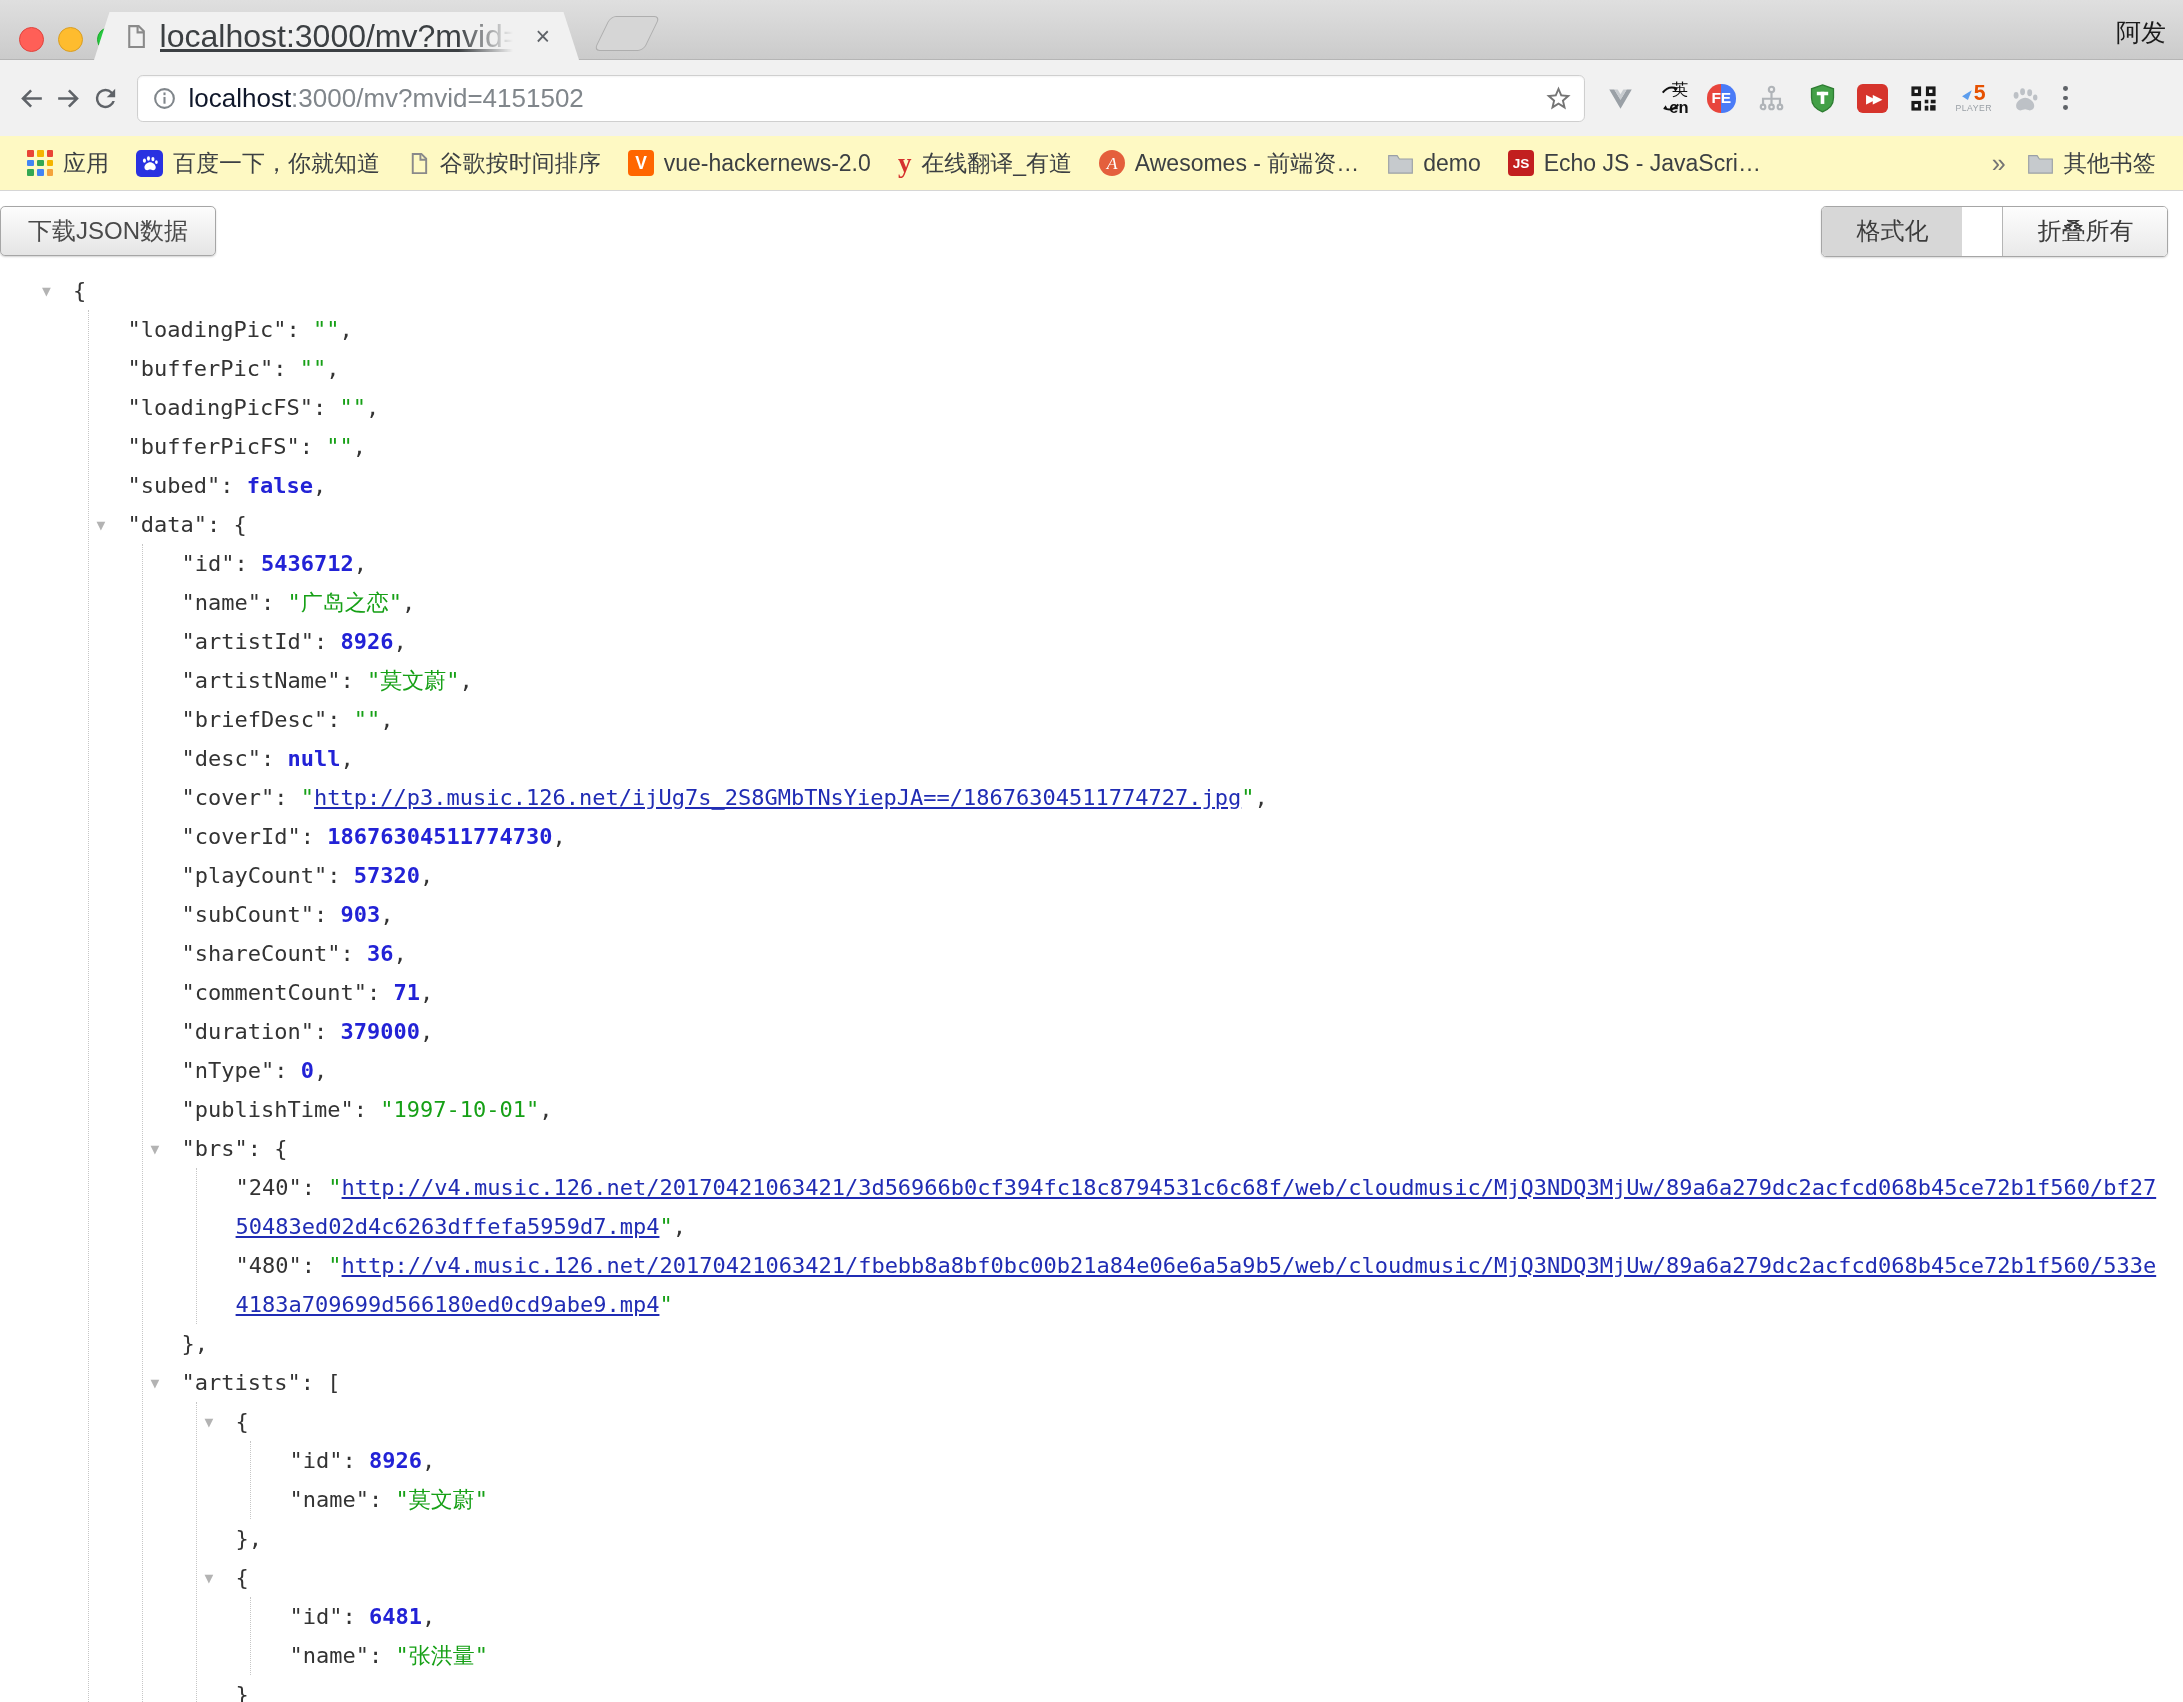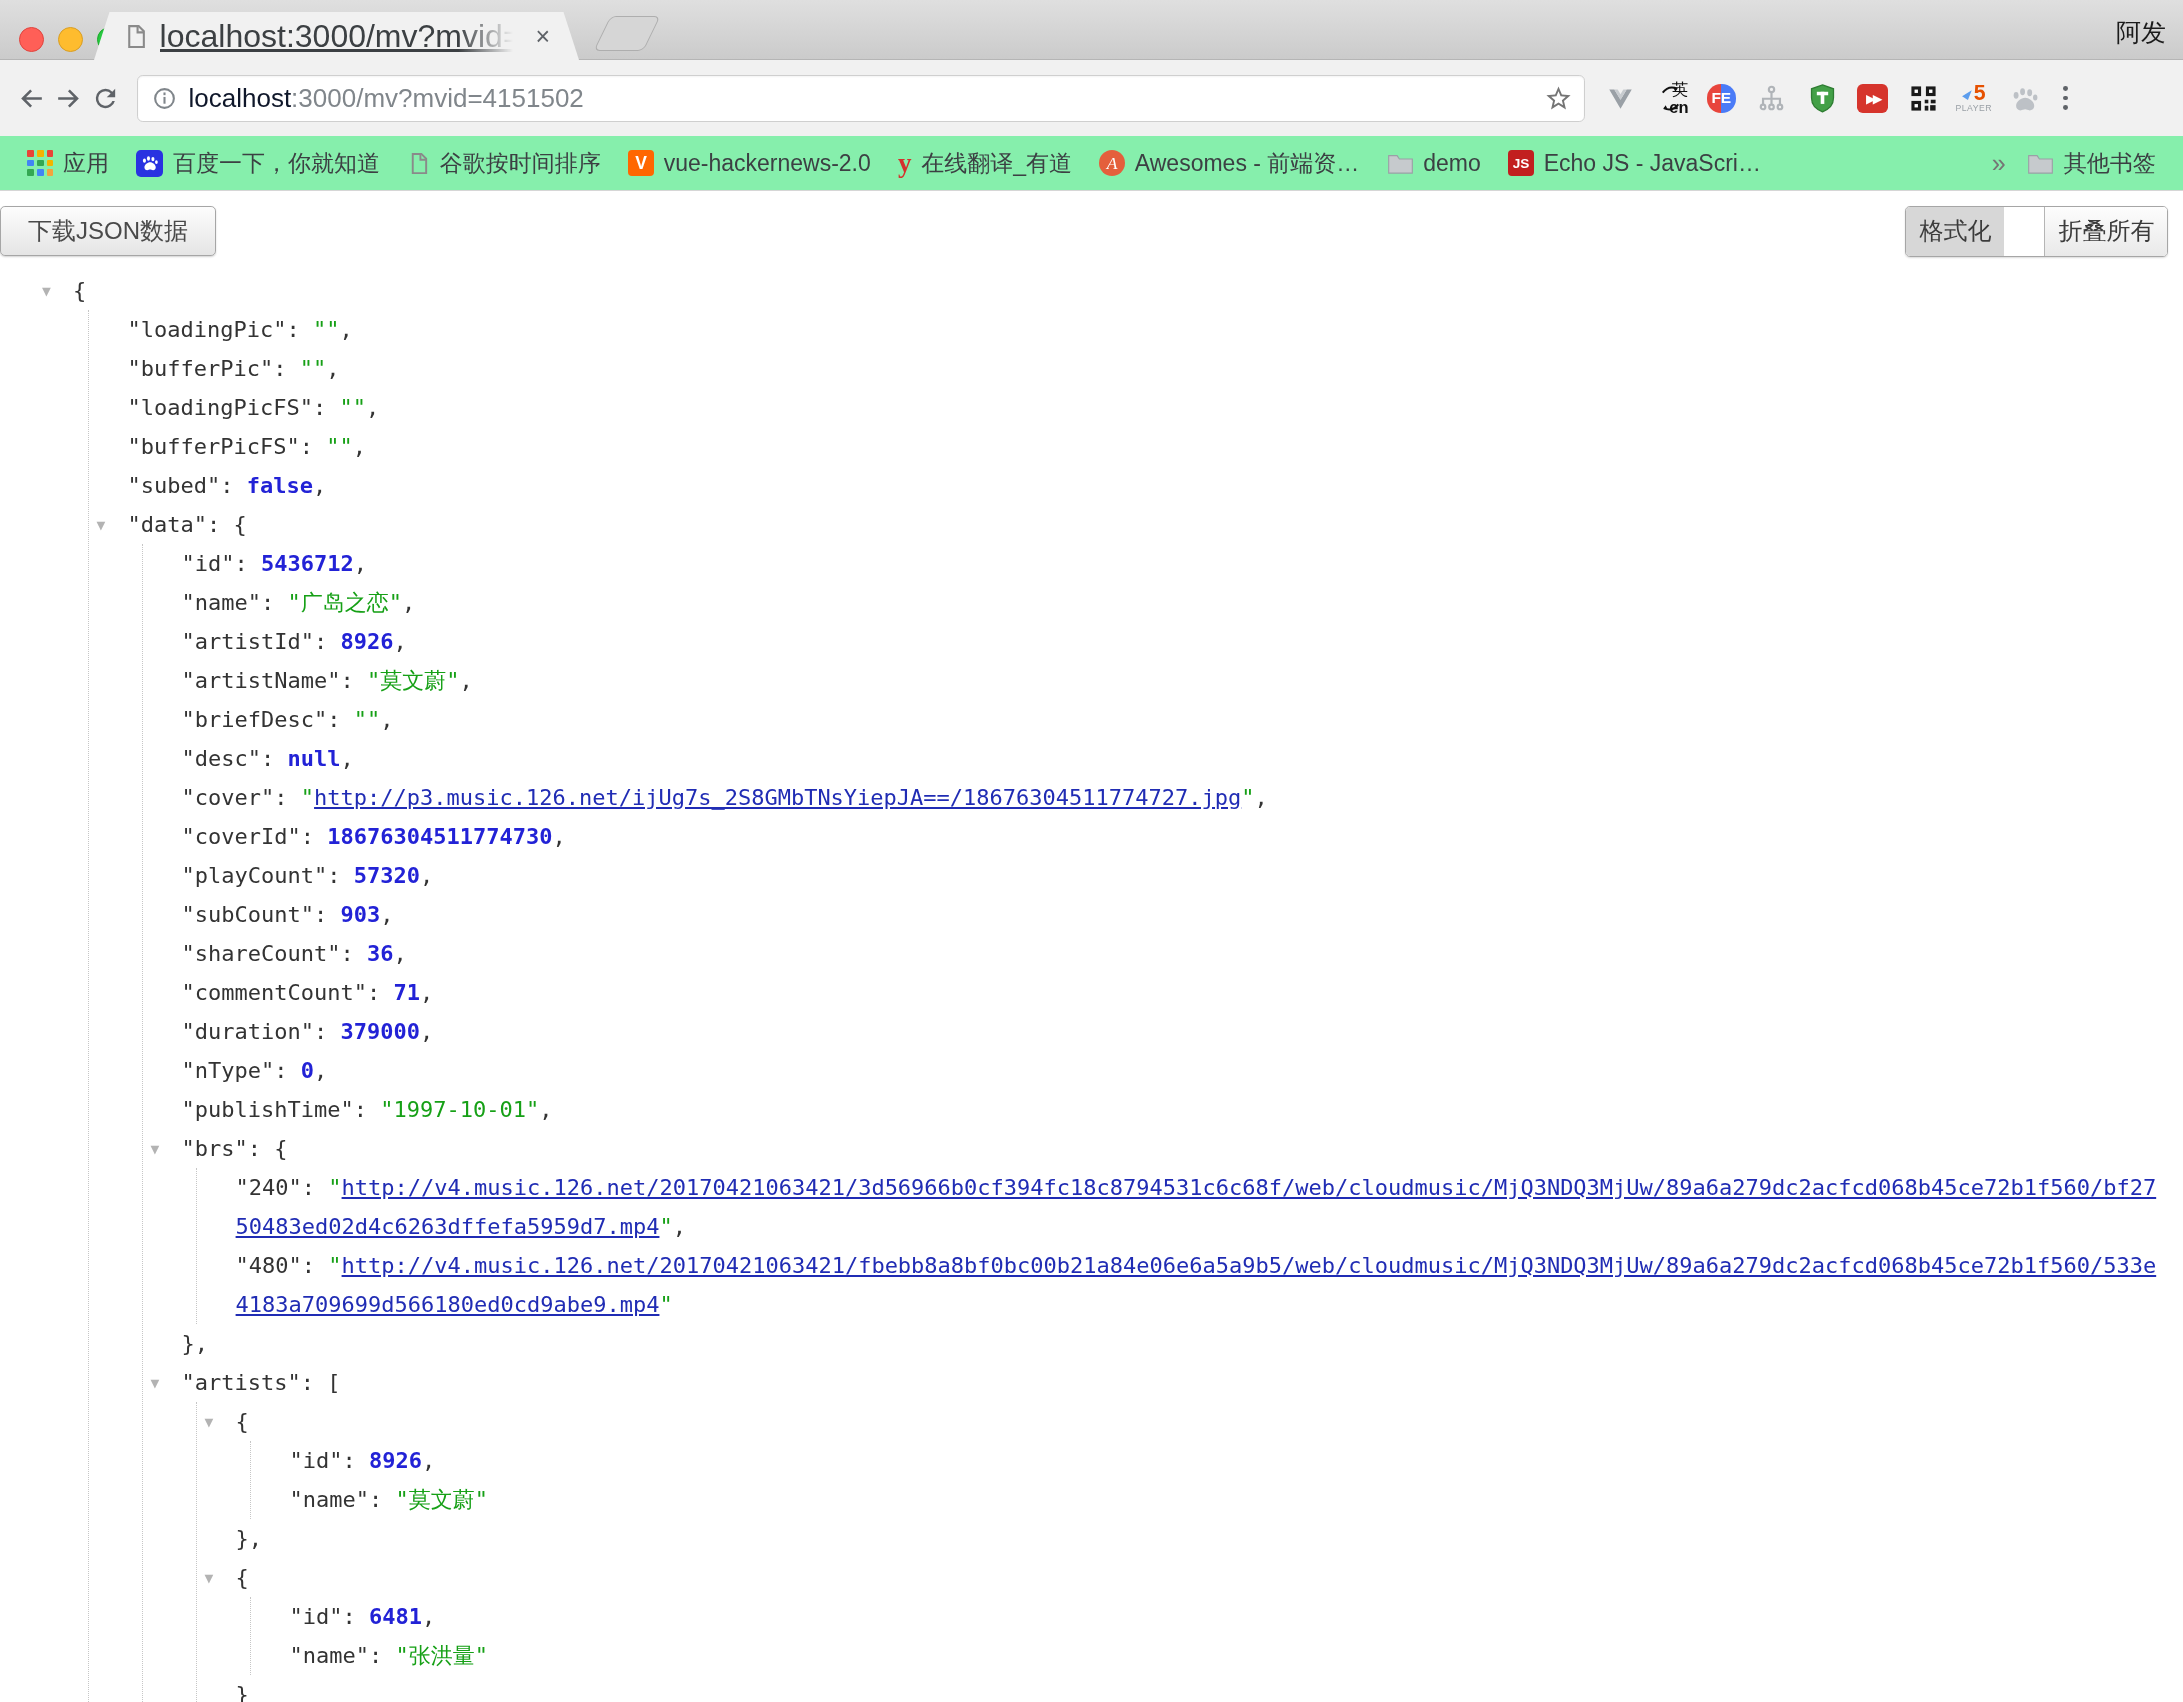--- a/index.html
+++ b/index.html
@@ -46,21 +46,21 @@
   .tr-badge .top { position:absolute; top:-1.9px; right:0; font-size:16.5px; color:#111; }
   .tr-badge .bot { position:absolute; bottom:-1.9px; left:16px; font-size:16.5px; color:#111; font-weight:bold; }
   .h5-badge { display:flex; flex-direction:column; align-items:center; line-height:1; }
   .h5-badge .num { color:#e65100; font-size:21.3px; font-weight:bold; }
   .h5-badge .num::before { content:""; display:inline-block; width:9.7px; height:9.7px; margin-right:1.9px;
     background:#5c9ded; clip-path:polygon(0 60%,100% 0,60% 100%); }
   .h5-badge .sub { font-size:8.7px; color:#9aa0a6; letter-spacing:0.5px; }
   .menu-dots { display:flex; flex-direction:column; gap:4.9px; margin:0 115px 0 5.8px; cursor:pointer; }
   .menu-dots i { width:4.9px; height:4.9px; border-radius:50%; background:#5f6368; }
 
-  .bookmarks { height:55px; background:#86efac; border-bottom:1px solid #d6d6d6;
+  .bookmarks { height:55px; background:#fef9c3; border-bottom:1px solid #d6d6d6;
     display:flex; align-items:center; padding:0 13.6px; font-size:23px; color:#3c4043; }
   .bm { display:flex; align-items:center; gap:9.7px; padding:0 13.6px; cursor:pointer; white-space:nowrap; }
   .bm-spacer { flex:1; }
   .apps-grid { display:grid; grid-template-columns:repeat(3,6.8px); grid-gap:2.9px; }
   .apps-grid i { width:6.8px; height:6.8px; border-radius:1px; }
   .sq { width:26px; height:26px; border-radius:3.9px; color:#fff; font-weight:bold;
     display:flex; align-items:center; justify-content:center; }
   .sq.v  { background:#ff6600; font-size:17.5px; }
   .sq.js { background:#c21f1f; font-size:13.6px; }
   .baidu { width:27px; height:27px; border-radius:4.9px; background:#2932e1;
@@ -72,21 +72,21 @@
   .chev { color:#757575; font-size:25px; padding:0 7.8px; cursor:pointer; }
 
   
   .content { background:#fff; }
   .actions { display:flex; justify-content:space-between; align-items:flex-start; padding:14.6px 14.6px 0 0; gap:37px; height:68px; }
   .btn { height:50px; padding:0 27px; font-size:24px; color:#4a4a4a;
     background:linear-gradient(#fdfdfd,#e5e5e5); border:1px solid #a6a6a6; border-radius:4.9px;
     box-shadow:0 1px 1.9px rgba(0,0,0,.18); cursor:pointer; font-family:"Liberation Sans",sans-serif; }
   .seg { display:inline-flex; border:1px solid #a6a6a6; border-radius:4.9px; overflow:hidden;
     box-shadow:0 1px 1.9px rgba(0,0,0,.15); }
-  .seg-btn { height:49px; padding:0 13px; font-size:24px; color:#3c3c3c; border:none; cursor:pointer;
+  .seg-btn { height:49px; padding:0 34px; font-size:24px; color:#3c3c3c; border:none; cursor:pointer;
     font-family:"Liberation Sans",sans-serif; }
   .seg-btn.selected { background:#d7d7d7; }
   .seg-btn.normal { background:linear-gradient(#fdfdfd,#e9e9e9); border-left:1px solid #b5b5b5;margin-left:40px; }
 
   
   .tree { font-family:"DejaVu Sans Mono","Liberation Mono",monospace; font-size:22px; line-height:39px;
     color:#333; padding:11.6px 21.3px 0 73px; }
   .line { position:relative; word-break:break-all; white-space:pre-wrap; }
   .block { margin-left:14.6px; border-left:1px dotted #c6c6c6; }
   .block .block { margin-left:53px; }

